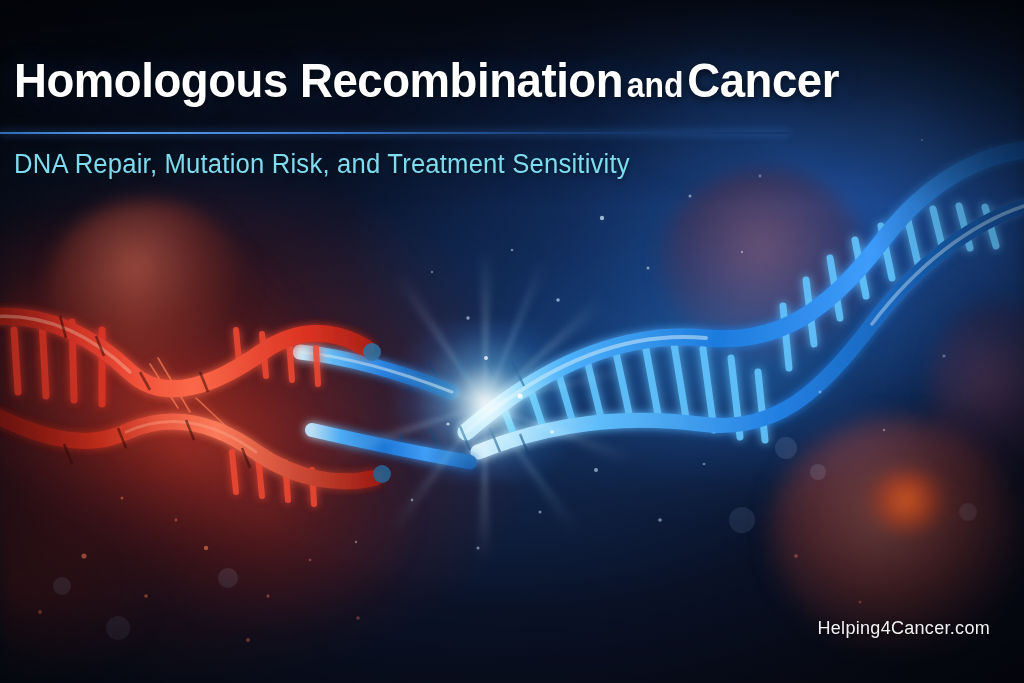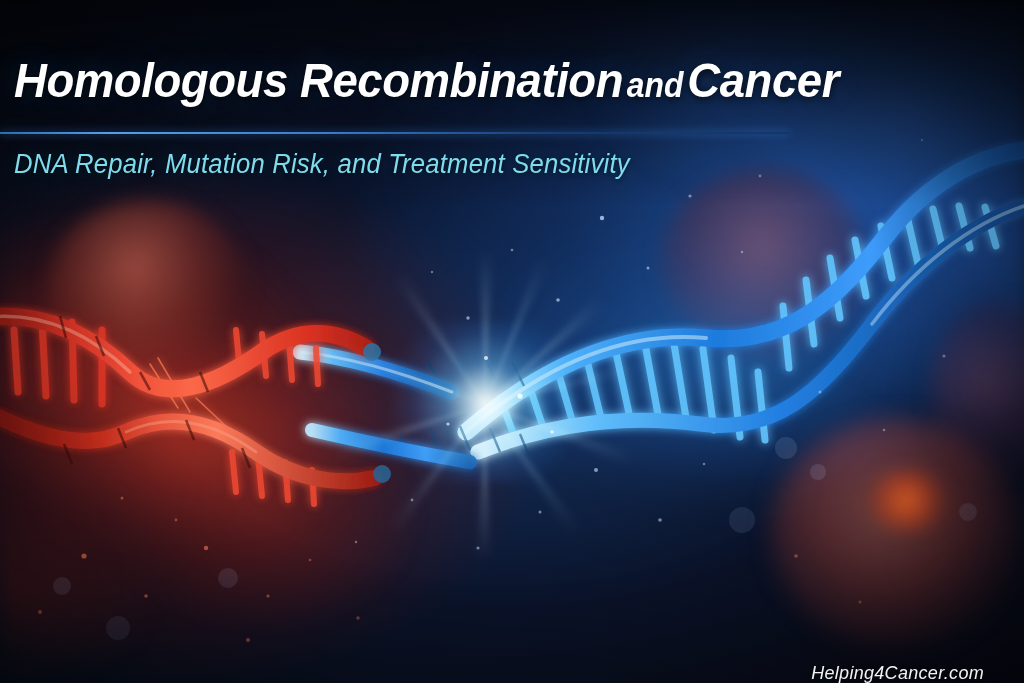--- a/index.html
+++ b/index.html
@@ -8,21 +8,20 @@
     width:1024px; height:683px;
     font-family:"Liberation Sans", sans-serif;
     overflow:hidden;
   }
 
   #hero {
     position:relative;
     width:1024px; height:683px;
     overflow:hidden;
     background:#b91c1c;
-    font-style:italic;
   }
 
   
   .layer { position:absolute; inset:0; pointer-events:none; }
 
   #bg-base {
     background:
       radial-gradient(ellipse 62% 58% at 78% 30%, #1d4d96 0%, rgba(20,58,120,0.55) 38%, rgba(8,20,46,0) 72%),
       radial-gradient(ellipse 48% 52% at 18% 62%, #6d1b18 0%, rgba(82,20,20,0.55) 40%, rgba(10,10,24,0) 74%),
       radial-gradient(ellipse 70% 60% at 50% 58%, #14305e 0%, rgba(10,22,50,0.5) 50%, rgba(5,8,18,0) 80%),
@@ -191,29 +190,28 @@
     white-space:nowrap;
     line-height:1.2;
     letter-spacing:0.2px;
     text-shadow:0 1px 7px rgba(0,0,0,0.8), 0 0 18px rgba(60,200,235,0.28);
     transform:scaleX(0.95);
     transform-origin:left center;
   }
 
   #watermark {
     position:absolute;
-    right:40px; top:618px;
+    right:34px; top:618px;
     font-family:"Liberation Sans", sans-serif;
     font-size:18px;
     font-weight:normal;
     color:#f2f2f4;
     letter-spacing:0.3px;
     white-space:nowrap;
     text-shadow:0 1px 6px rgba(0,0,0,0.9);
-    margin-top:45px;
   }
 </style>
 </head>
 <body>
 
 <div id="hero">
 
   <div class="layer" id="bg-base"></div>
   <div class="layer" id="bg-nebula-blue"></div>
   <div class="layer" id="bg-nebula-red"></div>

